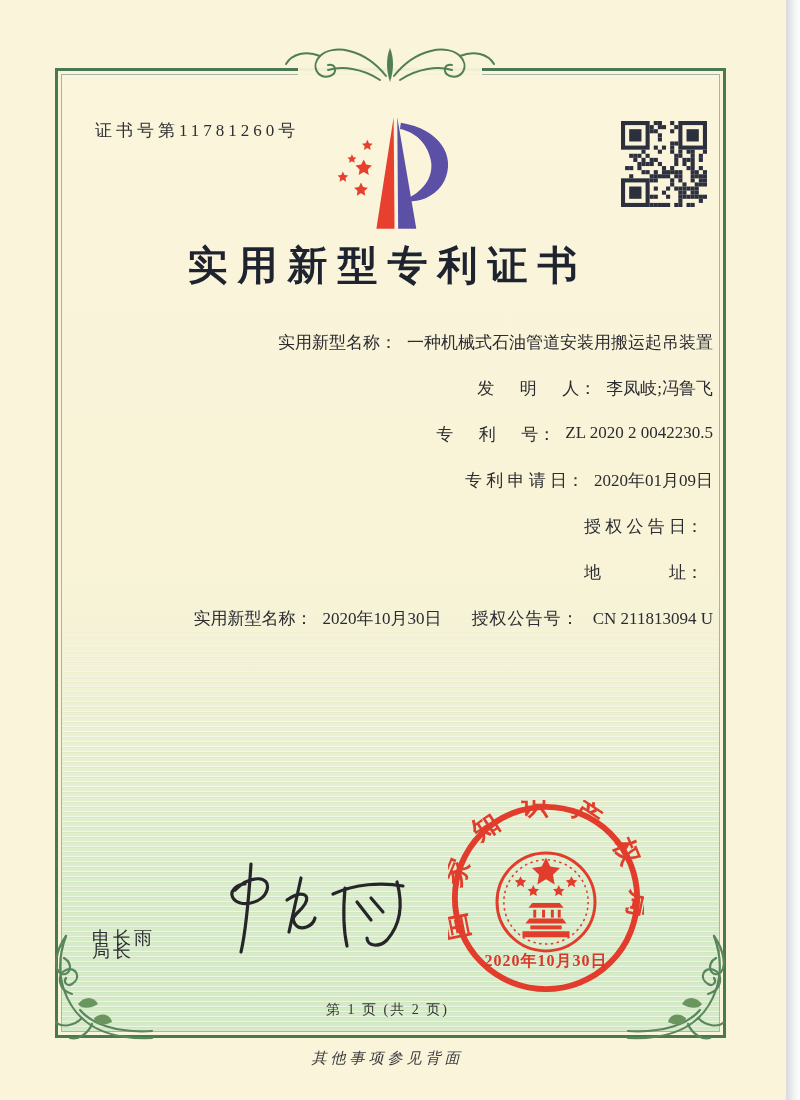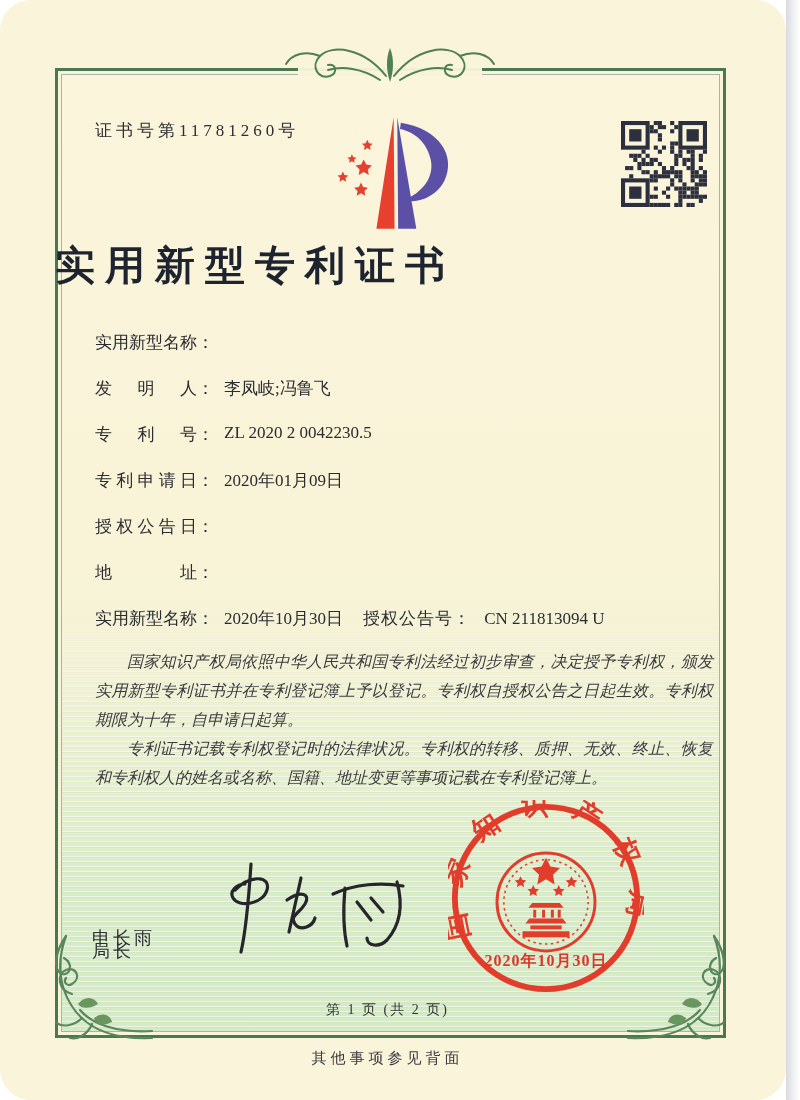--- a/index.html
+++ b/index.html
@@ -1,54 +1,54 @@
 <!DOCTYPE html>
 <html><head>
 <meta charset="utf-8">
 <style>
   html,body{margin:0;padding:0;}
   body{width:800px;height:1100px;background:#ffffff;position:relative;overflow:hidden;
        font-family:"Liberation Serif","DejaVu Serif",serif;}
   .paper{position:absolute;left:0;top:0;width:786px;height:1100px;
-         background:#f9f4da;border-radius:31px;}
+         background:#f9f4da;}
   .edge-right{position:absolute;left:786px;top:0;width:14px;height:1100px;
          background:linear-gradient(90deg,#d9dade,#f2f3f5 60%,#ffffff);}
   .frame{position:absolute;left:55px;top:68px;width:665px;height:964px;
          border:3px solid #4a7850;}
   .frame-inner{position:absolute;left:3px;top:3px;right:3px;bottom:3px;
          border:1px solid #a9b4a9;
          background:linear-gradient(180deg,#faf5db 0%,#f9f4d8 50%,#f3f2d6 62%,#e6efd0 74%,#d9ecc9 86%,#d5eac7 100%);}
   .frame-inner::after{content:"";position:absolute;left:0;top:55%;width:100%;height:45%;
          background:repeating-linear-gradient(180deg,rgba(255,255,255,0.5) 0 1px,rgba(130,180,120,0.08) 1px 2px,rgba(255,255,255,0) 2px 5px);
          -webkit-mask-image:linear-gradient(180deg,transparent,#000 30%);
          mask-image:linear-gradient(180deg,transparent,#000 30%);}
   .cert-no{position:absolute;left:95px;top:119px;font-size:17px;letter-spacing:4px;color:#2e2e33;}
   .logo{position:absolute;left:322px;top:110px;width:136px;height:128px;}
   .qr{position:absolute;left:621px;top:121px;width:86px;height:86px;}
-  .title{position:absolute;left:55px;top:238px;width:665px;text-align:left;
+  .title{position:absolute;left:55px;top:238px;width:665px;text-align:center;
          font-size:40px;font-weight:600;letter-spacing:10px;color:#1e2330;}
   .fields{position:absolute;left:95px;top:331px;width:618px;font-size:17px;color:#2b2b30;}
-  .frow{height:46px;display:flex;align-items:flex-start;white-space:nowrap;}
+  .frow{height:46px;display:flex;align-items:flex-start;white-space:nowrap;justify-content:flex-end;}
   .flabel{display:inline-block;width:102px;text-align:justify;text-align-last:justify;}
   .fcolon{display:inline-block;margin-right:10px;}
-  .pair2{margin-left:20px;}
+  .pair2{margin-left:30px;}
   .pair2 .flabel{width:auto;letter-spacing:1px;}
   .paras{position:absolute;left:95px;top:647px;width:618px;font-size:16px;line-height:29px;
          font-style:italic;color:#3a3a3e;text-align:justify;}
   .paras p{margin:0;text-indent:2em;}
   .sig-title{position:absolute;left:92px;top:891px;font-size:18px;letter-spacing:3px;color:#2e2e33;margin-top:48px;}
   .sig-name{position:absolute;left:92px;top:926px;font-size:18px;letter-spacing:3px;color:#2e2e33;font-family:Liberation Mono, monospace;}
   .signature{position:absolute;left:205px;top:852px;width:215px;height:112px;}
   .seal{position:absolute;left:448px;top:800px;width:196px;height:196px;}
   .seal-date{position:absolute;left:450px;top:951px;width:192px;text-align:center;
          font-size:16px;letter-spacing:1px;color:#d8372a;font-weight:600;}
   .page-no{position:absolute;left:55px;top:1001px;width:665px;text-align:center;
          font-size:14px;letter-spacing:2px;color:#333;}
   .back-note{position:absolute;left:55px;top:1049px;width:665px;text-align:center;
-         font-size:15px;letter-spacing:4px;color:#3a3a3e;}
+         font-size:15px;font-style:italic;letter-spacing:4px;color:#3a3a3e;}
   .orn-top{position:absolute;left:268px;top:40px;width:244px;height:58px;}
   .orn-bl{position:absolute;left:34px;top:926px;width:122px;height:120px;}
   .orn-br{position:absolute;left:624px;top:926px;width:122px;height:120px;transform:scaleX(-1);}
   svg{display:block;}
 </style>
 </head>
 <body>
 
 <svg width="0" height="0" style="position:absolute">
   <defs>
@@ -252,20 +252,21 @@
         <rect x="68" y="80" width="4" height="4"></rect>
       </svg>
     </div>
 
   <div class="title">实用新型专利证书</div>
 
   <div class="fields">
     <div class="frow">
       <span class="flabel">实用新型名称</span>
         <span class="fcolon">：</span>
+      <span class="fvalue">一种机械式石油管道安装用搬运起吊装置</span>
     </div>
     <div class="frow">
       <span class="flabel">发明人</span>
         <span class="fcolon">：</span>
       <span class="fvalue">李凤岐;冯鲁飞</span>
     </div>
     <div class="frow">
       <span class="flabel">专利号</span>
         <span class="fcolon">：</span>
       <span class="fvalue">ZL 2020 2 0042230.5</span>
@@ -287,24 +288,20 @@
       <span class="flabel">实用新型名称</span>
         <span class="fcolon">：</span>
       <span class="fvalue">2020年10月30日</span>
       <span class="pair2">
         <span class="flabel">授权公告号</span><span class="fcolon">：</span>
         <span class="fvalue">CN 211813094 U</span>
       </span>
     </div>
   </div>
 
-  <div class="paras">
-    <p>国家知识产权局依照中华人民共和国专利法经过初步审查，决定授予专利权，颁发实用新型专利证书并在专利登记簿上予以登记。专利权自授权公告之日起生效。专利权期限为十年，自申请日起算。</p>
-    <p>专利证书记载专利权登记时的法律状况。专利权的转移、质押、无效、终止、恢复和专利权人的姓名或名称、国籍、地址变更等事项记载在专利登记簿上。</p>
-  </div>
 
   <div class="sig-title">局长</div>
   <div class="sig-name">申长雨</div>
 
   <svg class="signature" viewBox="0 0 215 112">
     <g stroke="#26262a" stroke-width="3.2" fill="none" stroke-linecap="round">
       <path d="M30,38 C46,22 66,24 62,38 C58,52 34,56 28,46 C24,39 32,32 40,32"></path>
       <path d="M46,12 C44,42 42,74 36,100"></path>
       <path d="M96,26 C92,44 88,62 84,80"></path>
       <path d="M82,48 C96,38 106,42 100,52 C94,62 84,64 90,72 C96,80 108,74 110,66"></path>

